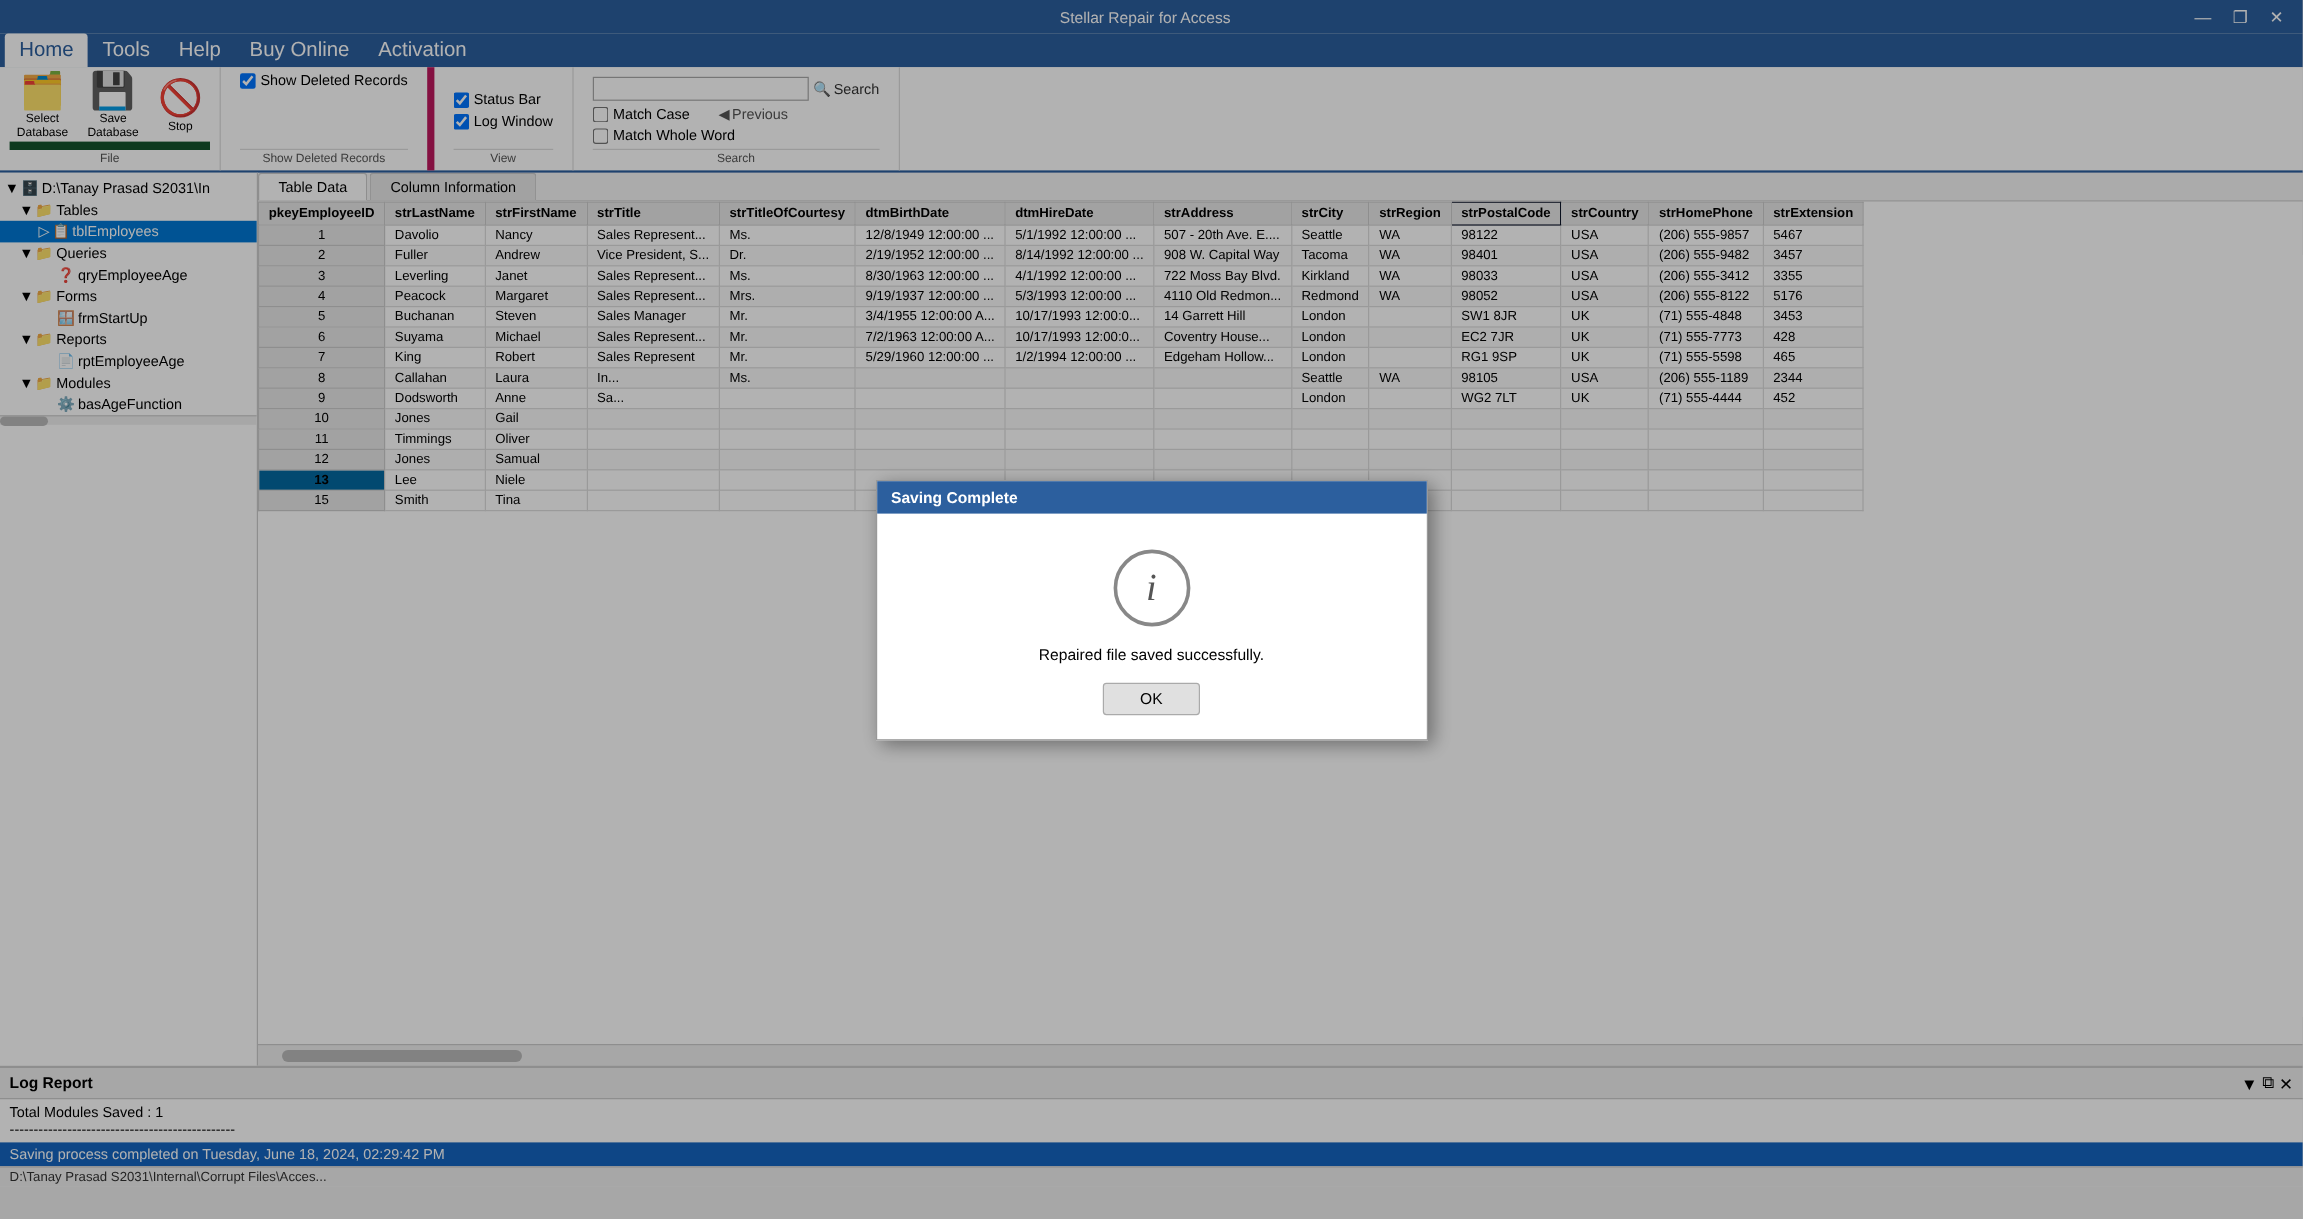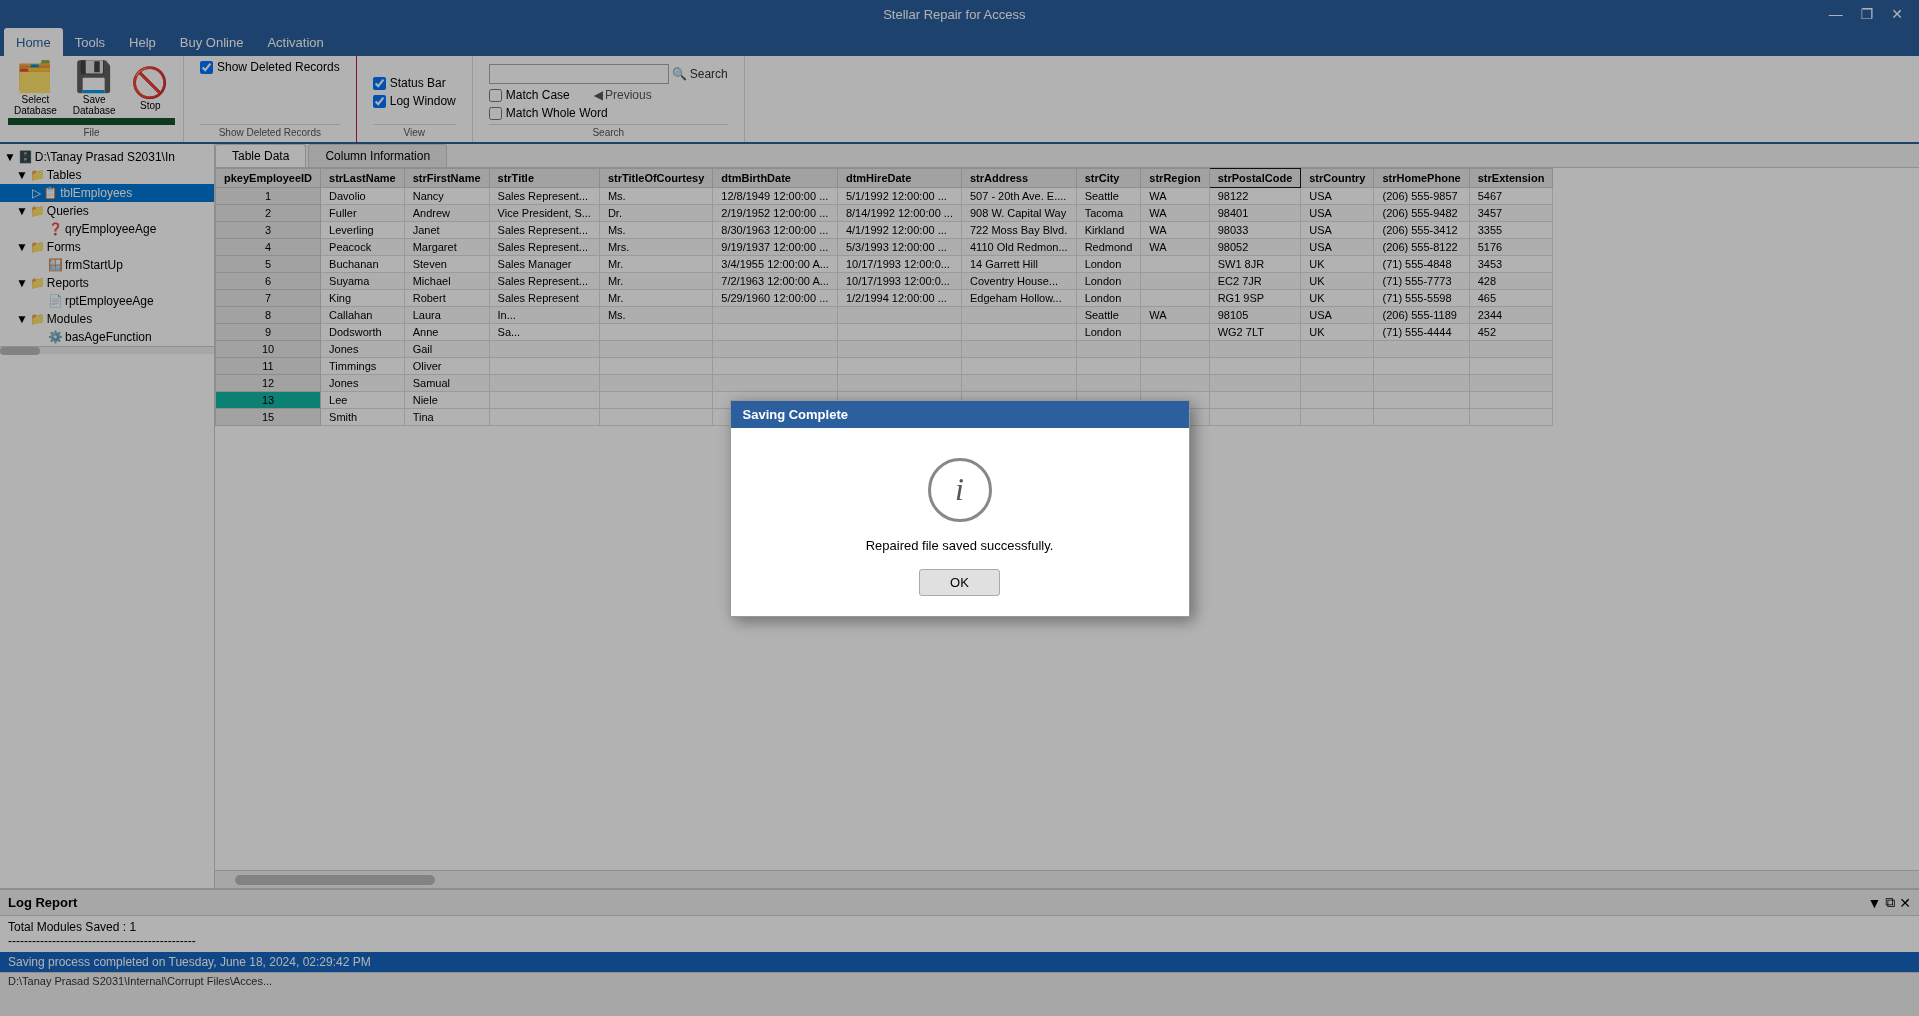--- a/index.html
+++ b/index.html
@@ -24,21 +24,21 @@
       background: #2c5f9e;
       display: flex;
       align-items: stretch;
       height: 28px;
       padding: 0 4px;
     }
     .menu-item {
       color: white;
       padding: 4px 12px;
       cursor: pointer;
-      font-size: 13px;
+      font-size: 17px;
       display: flex;
       align-items: center;
       border-radius: 3px 3px 0 0;
     }
     .menu-item.active { background: white; color: #2c5f9e; }
 
     
     .dialog-overlay {
       position: fixed;
       top: 0; left: 0; right: 0; bottom: 0;
@@ -126,21 +126,21 @@
         <div style="font-size:10px; text-align:center; margin-top:2px;">Save<br>Database</div>
       </div>
       <div style="display:flex; flex-direction:column; align-items:center; cursor:pointer; padding:2px 6px; border-radius:3px;">
         <div style="font-size:30px; line-height:1; color:#cc0000;">🚫</div>
         <div style="font-size:10px; text-align:center; margin-top:2px;">Stop</div>
       </div>
     </div>
     <div style="font-size:10px; color:#555; text-align:center; border-top:7px solid #14532d; padding-top:2px;">File</div>
   </div>
 
-  <div style="display:flex; flex-direction:column; border-right:1px solid #be185d; padding:4px 16px; justify-content:center;">
+  <div style="display:flex; flex-direction:column; border-right:6px solid #be185d; padding:4px 16px; justify-content:center;">
     <label style="display:flex; align-items:center; gap:4px; font-size:12px; cursor:pointer;">
       <input type="checkbox" checked="" style="">
       <span>Show Deleted Records</span>
     </label>
     <div style="font-size:10px; color:#555; text-align:center; border-top:1px solid #ddd; padding-top:2px; margin-top:auto;">Show Deleted Records</div>
   </div>
 
   <div style="display:flex; flex-direction:column; border-right:1px solid #ddd; padding:4px 16px;">
     <div style="display:flex; flex-direction:column; gap:4px; flex:1; justify-content:center;">
       <label style="display:flex; align-items:center; gap:4px; font-size:12px; cursor:pointer;">
@@ -463,21 +463,21 @@
               <td style="border: 1px solid rgb(221, 221, 221); padding: 2px 8px; white-space: nowrap; max-width: 150px; overflow: hidden; text-overflow: ellipsis;"></td>
               <td style="border: 1px solid rgb(221, 221, 221); padding: 2px 8px; white-space: nowrap; max-width: 150px; overflow: hidden; text-overflow: ellipsis;"></td>
               <td style="border: 1px solid rgb(221, 221, 221); padding: 2px 8px; white-space: nowrap; max-width: 150px; overflow: hidden; text-overflow: ellipsis;"></td>
               <td style="border: 1px solid rgb(221, 221, 221); padding: 2px 8px; white-space: nowrap; max-width: 150px; overflow: hidden; text-overflow: ellipsis;"></td>
               <td style="border: 1px solid rgb(221, 221, 221); padding: 2px 8px; white-space: nowrap; max-width: 150px; overflow: hidden; text-overflow: ellipsis;"></td>
               <td style="border: 1px solid rgb(221, 221, 221); padding: 2px 8px; white-space: nowrap; max-width: 150px; overflow: hidden; text-overflow: ellipsis;"></td>
               <td style="border: 1px solid rgb(221, 221, 221); padding: 2px 8px; white-space: nowrap; max-width: 150px; overflow: hidden; text-overflow: ellipsis;"></td>
               <td style="border: 1px solid rgb(221, 221, 221); padding: 2px 8px; white-space: nowrap; max-width: 150px; overflow: hidden; text-overflow: ellipsis;"></td>
             </tr>
             <tr>
-              <td style="border: 1px solid rgb(204, 204, 204); padding: 2px 8px; white-space: nowrap; max-width: 150px; overflow: hidden; text-overflow: ellipsis; background: #14b8a6; text-align: center;">13</td>
+              <td style="border: 1px solid rgb(204, 204, 204); padding: 2px 8px; white-space: nowrap; max-width: 150px; overflow: hidden; text-overflow: ellipsis; background: #0369a1; text-align: center; font-weight: bold;">13</td>
               <td style="border: 1px solid rgb(221, 221, 221); padding: 2px 8px; white-space: nowrap; max-width: 150px; overflow: hidden; text-overflow: ellipsis;">Lee</td>
               <td style="border: 1px solid rgb(221, 221, 221); padding: 2px 8px; white-space: nowrap; max-width: 150px; overflow: hidden; text-overflow: ellipsis;">Niele</td>
               <td style="border: 1px solid rgb(221, 221, 221); padding: 2px 8px; white-space: nowrap; max-width: 150px; overflow: hidden; text-overflow: ellipsis;"></td>
               <td style="border: 1px solid rgb(221, 221, 221); padding: 2px 8px; white-space: nowrap; max-width: 150px; overflow: hidden; text-overflow: ellipsis;"></td>
               <td style="border: 1px solid rgb(221, 221, 221); padding: 2px 8px; white-space: nowrap; max-width: 150px; overflow: hidden; text-overflow: ellipsis;"></td>
               <td style="border: 1px solid rgb(221, 221, 221); padding: 2px 8px; white-space: nowrap; max-width: 150px; overflow: hidden; text-overflow: ellipsis;"></td>
               <td style="border: 1px solid rgb(221, 221, 221); padding: 2px 8px; white-space: nowrap; max-width: 150px; overflow: hidden; text-overflow: ellipsis;"></td>
               <td style="border: 1px solid rgb(221, 221, 221); padding: 2px 8px; white-space: nowrap; max-width: 150px; overflow: hidden; text-overflow: ellipsis;"></td>
               <td style="border: 1px solid rgb(221, 221, 221); padding: 2px 8px; white-space: nowrap; max-width: 150px; overflow: hidden; text-overflow: ellipsis;"></td>
               <td style="border: 1px solid rgb(221, 221, 221); padding: 2px 8px; white-space: nowrap; max-width: 150px; overflow: hidden; text-overflow: ellipsis;"></td>

